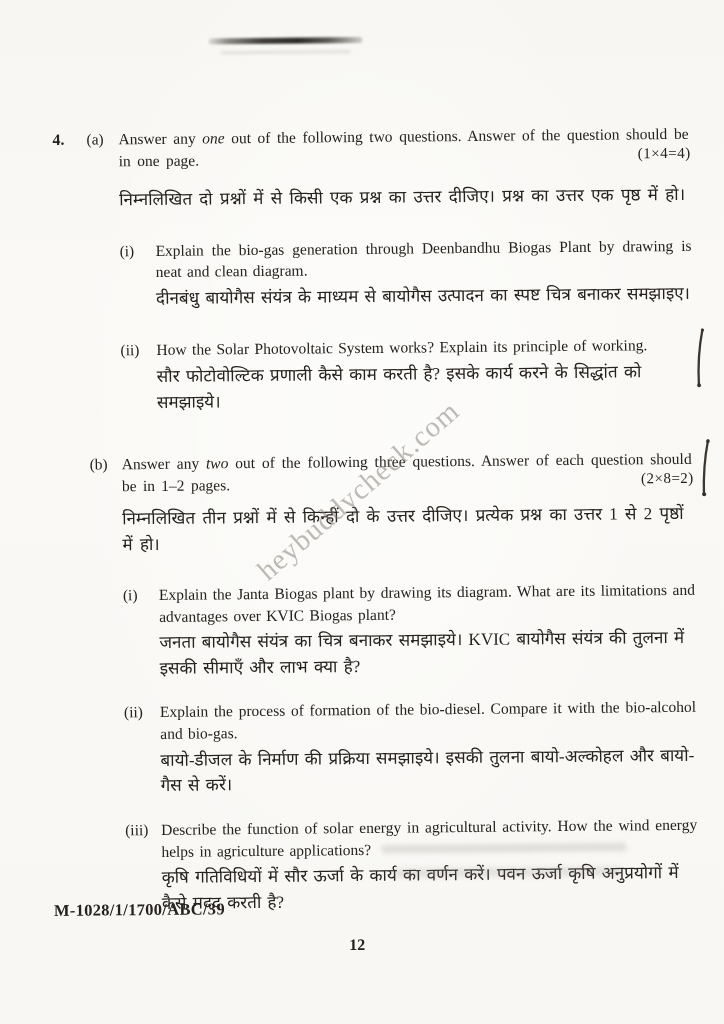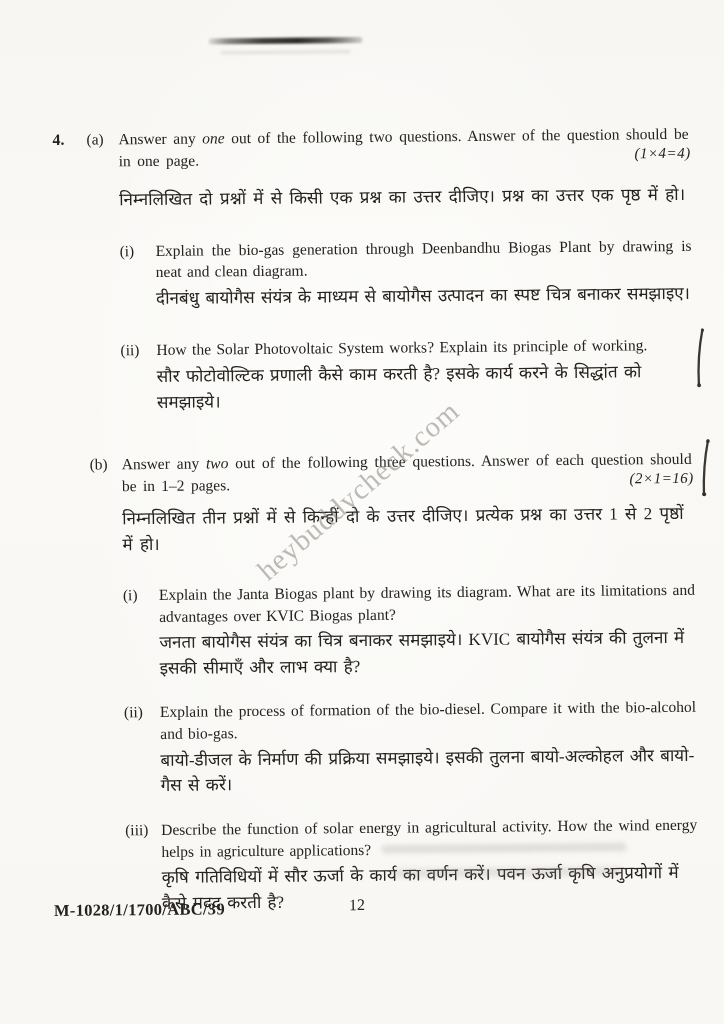--- a/index.html
+++ b/index.html
@@ -48,41 +48,40 @@
   .part-body { flex:1; position:relative; }
 
   .intro-en {
     font-size:15.5px; line-height:1.42; text-align:justify;
     word-spacing:2.5px; padding-right:4px;
   }
   .intro-en em { }
   .marks {
     position:absolute; right:2px; top:22px; font-size:15px;
     letter-spacing:0.5px;
-    font-style:italic;
   }
   .intro-hi {
     margin-top:15px; font-size:17px; line-height:1.5; word-spacing:3px;
   }
   .items { margin-top:27px; }
   .item { display:flex; align-items:flex-start; margin-bottom:20px; }
   .item-label { width:36px; font-size:15.5px; line-height:1.4; flex:none; }
   .item-body { flex:1; }
   .item-en { font-size:15.5px; line-height:1.4; text-align:justify; word-spacing:1.5px; padding-right:2px; }
   .item-hi { margin-top:3px; font-size:17px; line-height:1.5; word-spacing:2px; }
   .part-b { margin-top:18px; }
 
   
   .footer-code {
     position:absolute; left:50px; top:898px;
     font-size:16.5px; font-weight:bold; letter-spacing:0.3px;
   }
   .footer-page {
-    position:absolute; left:345px; top:896px;
-    font-size:16px; font-weight:normal;
+    position:absolute; left:345px; top:936px;
+    font-size:16px; font-weight:bold;
   }
 
   
   .watermark {
     position:absolute; left:262px; top:558px; width:300px; height:34px;
     transform:rotate(-41deg); transform-origin:0 50%;
     font-size:29px; color:rgba(122,115,106,0.48);
     letter-spacing:1px; pointer-events:none; white-space:nowrap;
     font-family:"Liberation Serif","DejaVu Serif",serif;
   }
@@ -138,21 +137,21 @@
             </div>
           </div>
         </div>
       </div>
 
       <div class="row part-b">
         <div class="q-num"></div>
         <div class="part-label">(b)</div>
         <div class="part-body">
           <p class="intro-en"><span>Answer any </span><em>two</em><span> out of the following three questions. Answer of each question should be in 1–2 pages.</span></p>
-          <span class="marks">(2×1=16)</span>
+          <span class="marks">(2×8=2)</span>
           <p class="intro-hi" style="margin-top:9px;">निम्नलिखित तीन प्रश्नों में से किन्हीं दो के उत्तर दीजिए। प्रत्येक प्रश्न का उत्तर 1 से 2 पृष्ठों में हो।</p>
 
           <div class="items">
             <div class="item">
               <div class="item-label">(i)</div>
               <div class="item-body">
                 <p class="item-en">Explain the Janta Biogas plant by drawing its diagram. What are its limitations and advantages over KVIC Biogas plant?</p>
                 <p class="item-hi">जनता बायोगैस संयंत्र का चित्र बनाकर समझाइये। KVIC बायोगैस संयंत्र की तुलना में इसकी सीमाएँ और लाभ क्या है?</p>
               </div>
             </div>

